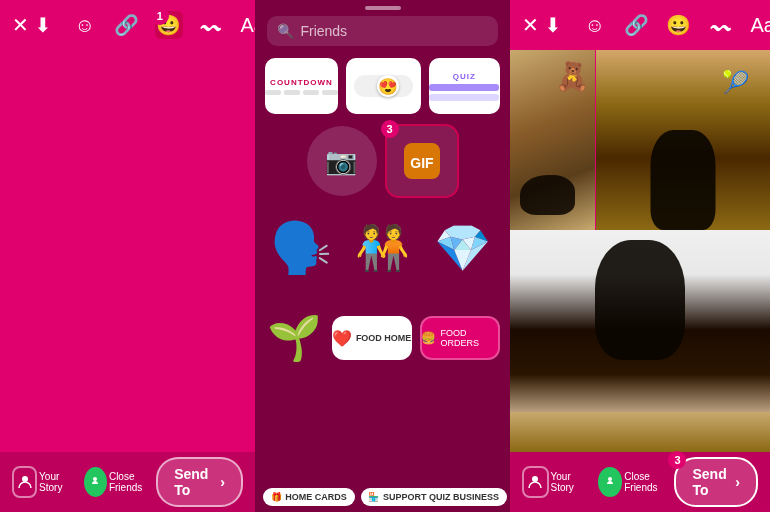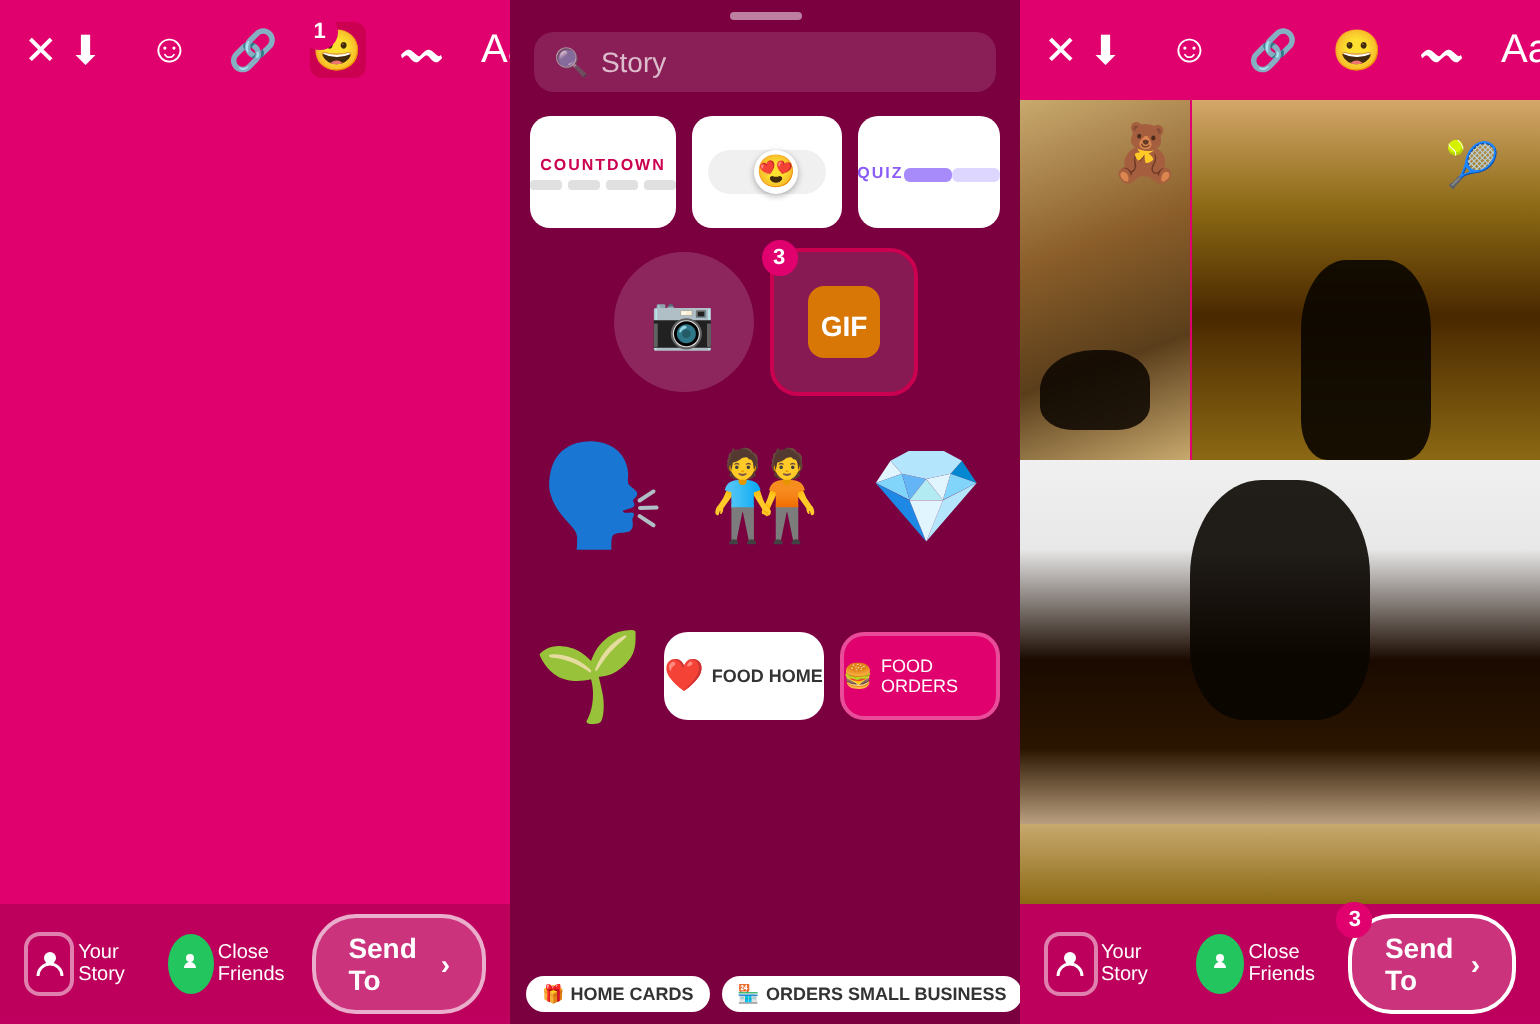--- a/index.html
+++ b/index.html
@@ -214,21 +214,21 @@
       box-shadow: 0 1px 3px rgba(0,0,0,0.3);
       margin-left: 20px;
     }
 
     .sticker-quiz {
       background: white;
       width: 90px;
       height: 56px;
       border-radius: 10px;
       display: flex;
-      flex-direction: row;
+      flex-direction: column;
       align-items: center;
       justify-content: center;
       padding: 0;
     }
 
     .quiz-label {
       font-size: 8px;
       font-weight: bold;
       color: #8b5cf6;
       letter-spacing: 1px;
@@ -532,21 +532,21 @@
       <span>›</span>
     </div>
   </div>
 </div>
 
 <div class="middle-panel">
   <div class="top-pill"></div>
 
   <div class="search-bar">
     <span class="search-icon-svg">🔍</span>
-    <span style="color:rgba(255,255,255,0.7);font-size:14px;">Story</span>
+    <span style="color:rgba(255,255,255,0.7);font-size:14px;">Friends</span>
   </div>
 
   <div class="stickers-grid">
 
     <div class="sticker-row">
       <div class="sticker-item sticker-countdown">
         <span class="countdown-label">COUNTDOWN</span>
         <div class="countdown-bars">
           <div class="countdown-bar"></div>
           <div class="countdown-bar"></div>
@@ -600,21 +600,21 @@
     </div>
   </div>
 
   <div class="bottom-stickers">
     <div class="bottom-sticker">
       <span>🎁</span>
       <span>HOME CARDS</span>
     </div>
     <div class="bottom-sticker">
       <span>🏪</span>
-      <span>ORDERS SMALL BUSINESS</span>
+      <span>SUPPORT QUIZ BUSINESS</span>
     </div>
 
   </div>
 </div>
 
 <div class="right-panel">
   <div class="toolbar">
     <div class="icon-btn close-btn">✕</div>
     <div class="toolbar-icons">
       <div class="icon-btn">⬇</div>

